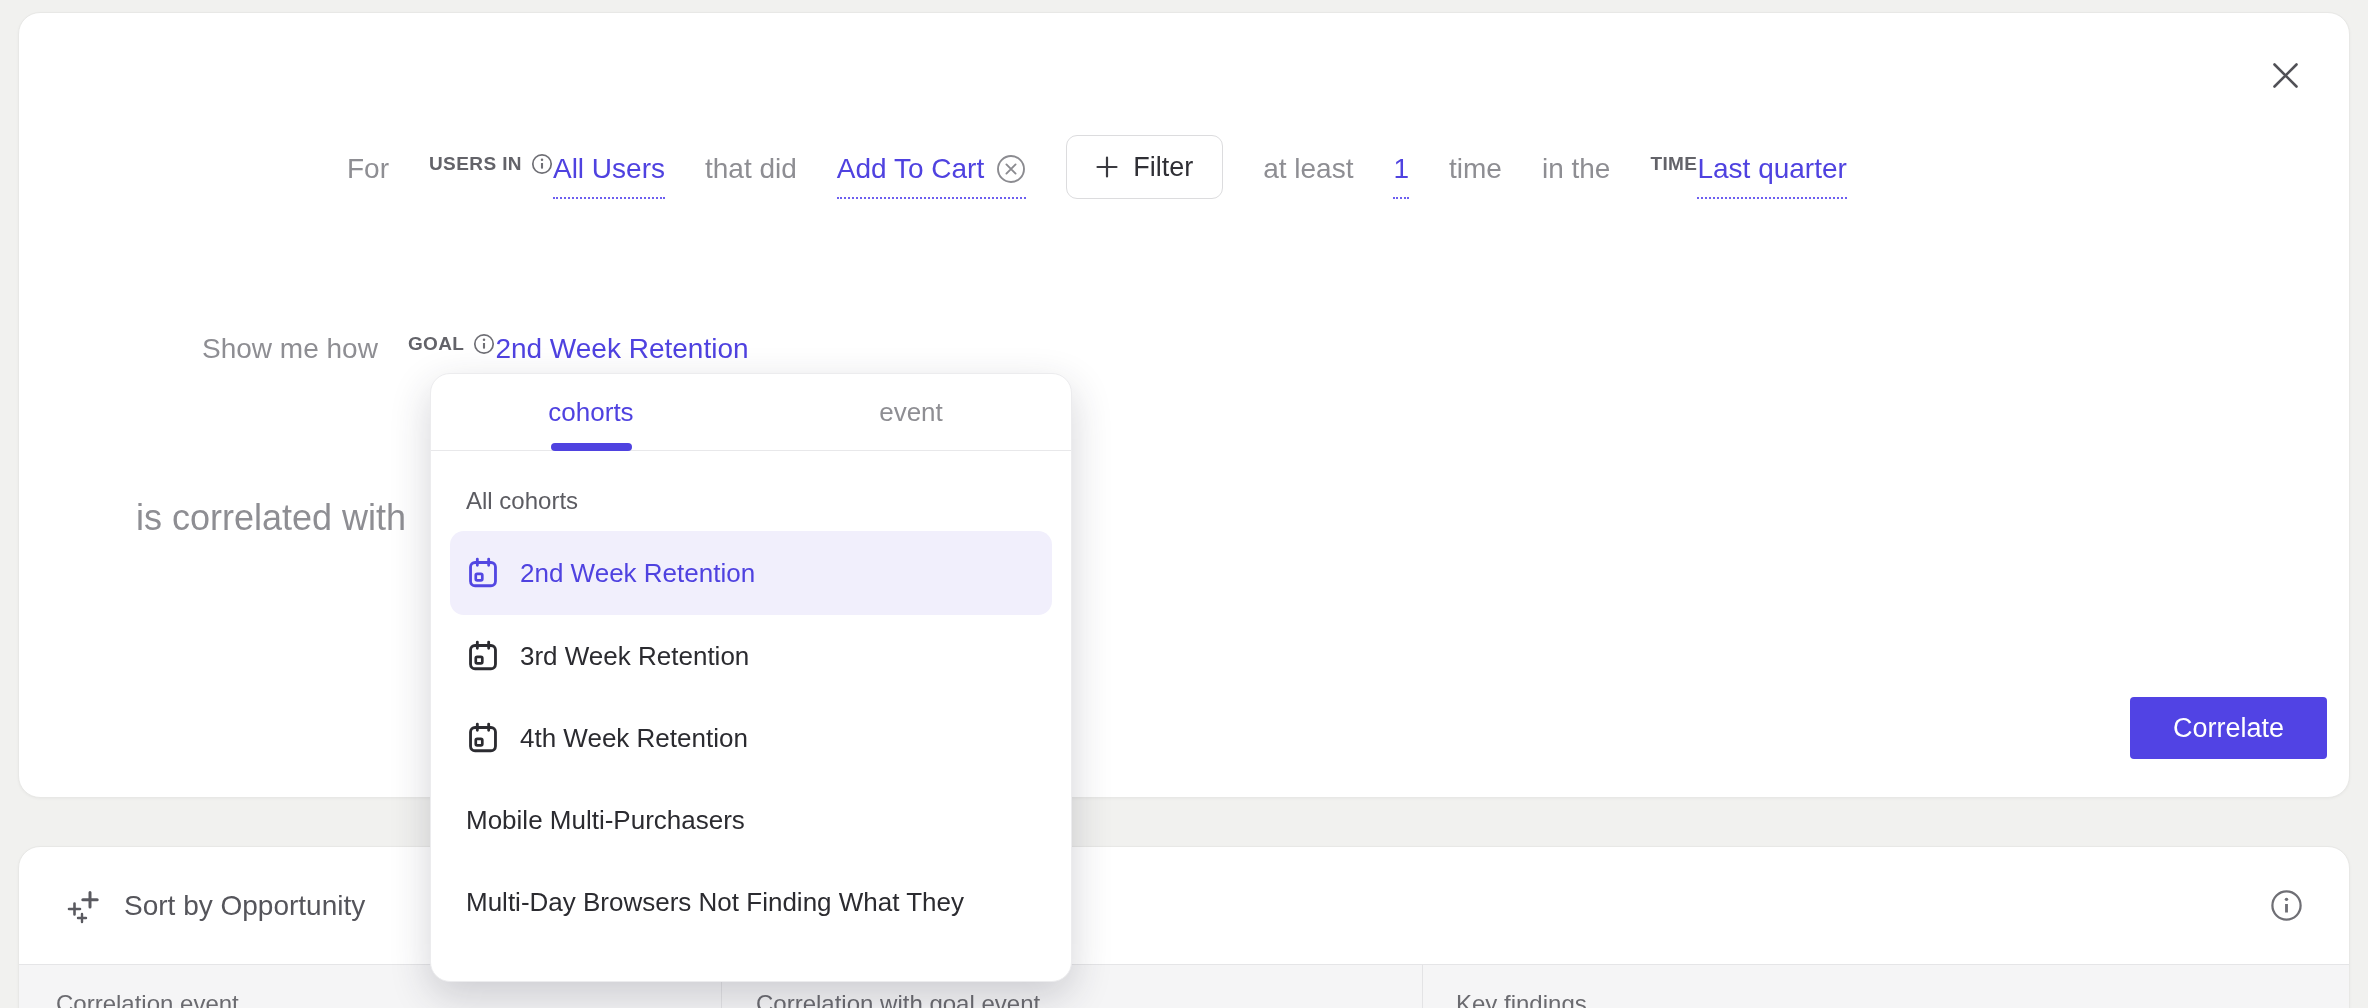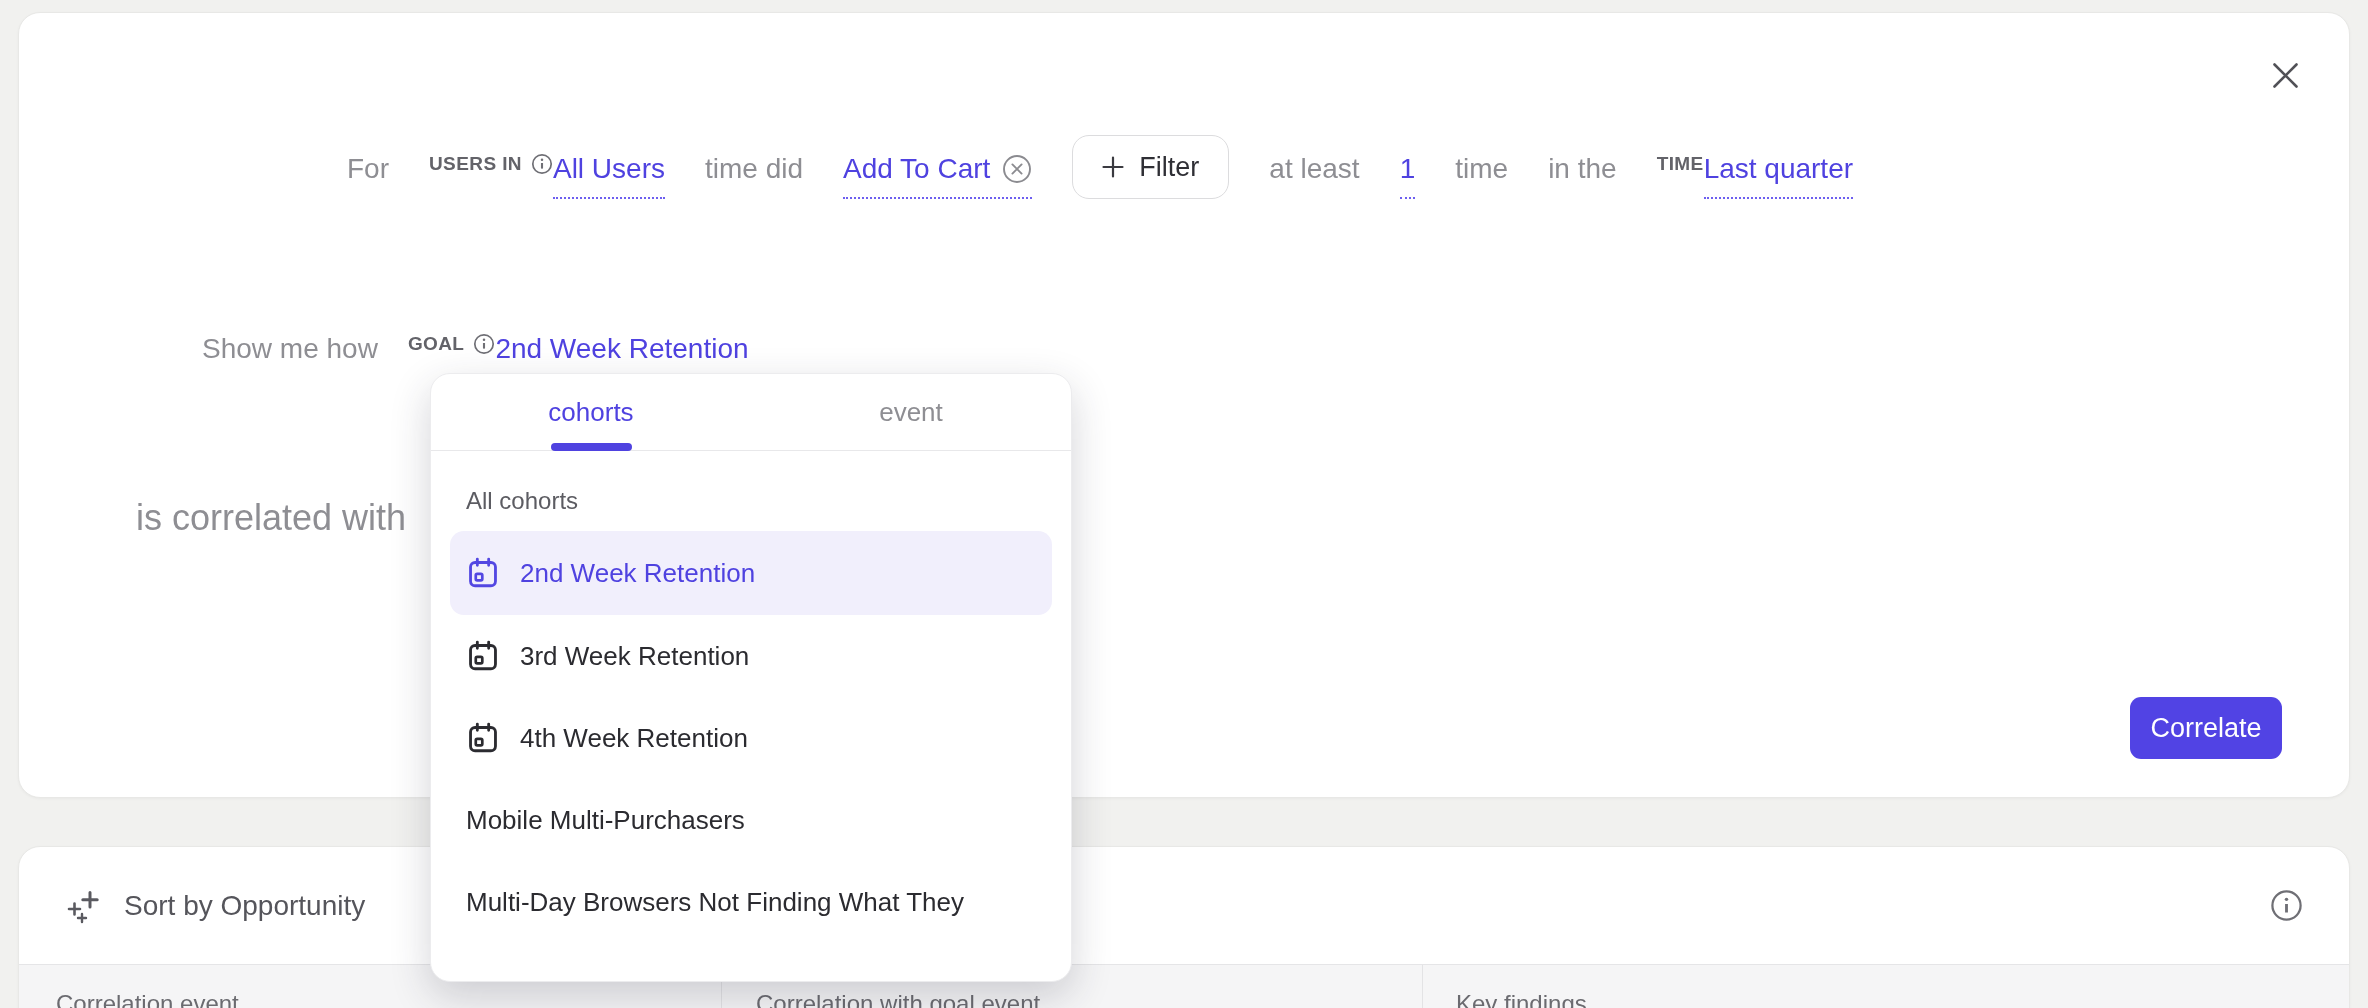--- a/index.html
+++ b/index.html
@@ -34,34 +34,34 @@
   .qtext  { font-size:28px; color:#8e8e93; margin-bottom:16px; white-space:nowrap; }
   .qlink  {
     font-size:28px; color:#4f42e0; white-space:nowrap;
     padding-bottom:12px; border-bottom:2px dotted #6d5ff0; margin-bottom:2px;
     display:inline-flex; align-items:center; gap:12px; cursor:pointer;
   }
 
   .filter-btn {
     display:flex; align-items:center; gap:15px;
     height:64px; padding:0 29px; margin-bottom:2px;
-    border:1.5px solid #dcdcde; border-radius:17px; background:#fff;
+    border:1.5px solid #dcdcde; border-radius:11px; background:#fff;
     font-size:27px; color:#2f2f35; cursor:pointer;
   }
 
   #correlated-row { position:absolute; left:117px; top:484px; font-size:36px; color:#8e8e93; }
 
   .close-btn {
     position:absolute; left:2244px; top:40px; width:44px; height:44px;
     display:flex; align-items:center; justify-content:center; cursor:pointer;
   }
 
   .correlate-btn {
-    position:absolute; left:2111px; top:684px; width:152px; height:62px;
-    background:#5143e4; border:none; border-radius:11px;
+    position:absolute; left:2111px; top:684px; width:197px; height:62px;
+    background:#5143e4; border:none; border-radius:4px;
     color:#fff; font-size:27px; font-family:inherit; cursor:pointer;
     display:flex; align-items:center; justify-content:center;
   }
 
   
   #cohort-dropdown {
     position:absolute; left:430px; top:373px; width:642px; height:609px;
     background:#fff; border:1px solid #ececee; border-radius:20px;
     box-shadow:0 14px 40px rgba(40,40,60,0.20);
     z-index:50; overflow:hidden;
@@ -129,21 +129,21 @@
           <svg class="icon-gray" width="22" height="22" viewBox="0 0 22 22" fill="none" stroke="currentColor" stroke-width="1.7">
             <circle cx="11" cy="11" r="9.2"></circle>
             <circle cx="11" cy="6.8" r="1.25" fill="currentColor" stroke="none"></circle>
             <path d="M11 10 V 15.6" stroke-width="2.1"></path>
           </svg>
         </span>
       </span>
       <span class="qlink">All Users</span>
     </div>
 
-    <span class="qtext">time did</span>
+    <span class="qtext">that did</span>
 
     <span class="qlink">
       <span>Add To Cart</span>
       <span>
         <svg width="30" height="30" viewBox="0 0 30 30" fill="none" stroke="#8b8b90" stroke-width="1.9" stroke-linecap="round">
           <circle cx="15" cy="15" r="13"></circle>
           <path d="M10.4 10.4 L19.6 19.6 M19.6 10.4 L10.4 19.6"></path>
         </svg>
       </span>
     </span>

